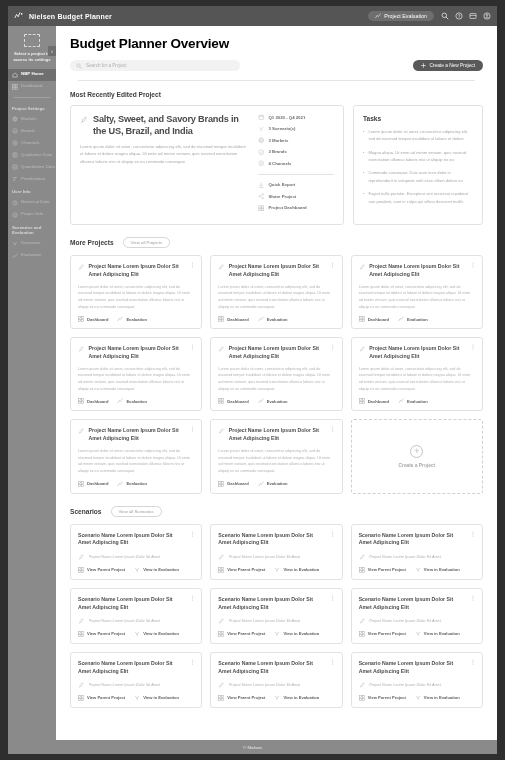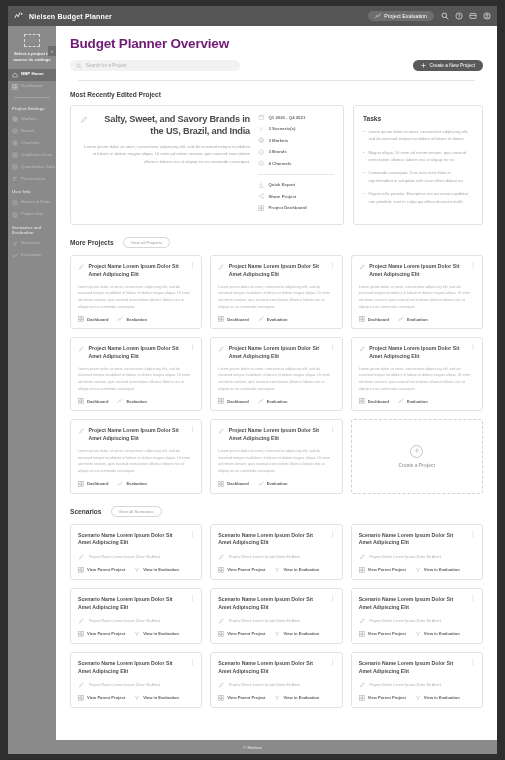--- a/index.html
+++ b/index.html
@@ -75,21 +75,21 @@
   .sb-group {
     font-size: 4.3px; color: #d8d8d8; padding: 4px 4px 2px;
     line-height: 1.3; font-weight: bold;
   }
 
   
   .main {
     flex: 1; min-width: 0; background: #ffffff;
     padding: 10px 14px 0 14px; overflow: hidden;
   }
-  .page-title { font-size: 13.5px; font-weight: bold; color: #701a75; letter-spacing: -.2px; }
+  .page-title { font-size: 13.5px; font-weight: bold; color: #000000; letter-spacing: -.2px; }
 
   .searchrow { display: flex; align-items: center; margin-top: 9px; }
   .searchbox {
     width: 170px; height: 11px; background: #f2f2f2; border-radius: 6px;
     display: flex; align-items: center; gap: 4px; padding: 0 6px;
   }
   .searchbox .ph { font-size: 4.6px; color: #b0b0b0; }
   .flexfill { flex: 1; }
   .btn-dark {
     display: flex; align-items: center; gap: 3px;
@@ -107,21 +107,21 @@
     font-size: 4.3px; color: #9a9a9a; background: #fff; white-space: nowrap;
   }
 
   .card {
     border: 1px solid #e2e2e2; border-radius: 3px; background: #fff;
   }
 
   
   .feature-row { display: flex; gap: 9px; align-items: stretch; }
   .feature-card { flex: 1; display: flex; padding: 8px 9px; gap: 8px; }
-  .feat-left { flex: 1; min-width: 0; text-align: right; }
+  .feat-left { flex: 1; min-width: 0; }
   .feat-title-row { display: flex; gap: 5px; }
   .rocket { width: 8px; height: 8px; flex: 0 0 8px; margin-top: 2px; opacity: .65; }
   .feat-title {
     font-size: 9.2px; font-weight: bold; color: #4a4a4a; line-height: 1.25; letter-spacing: -.2px;
   }
   .feat-desc { font-size: 4.2px; color: #a8a8a8; line-height: 1.75; margin-top: 6px; }
   .feat-right { width: 76px; flex: 0 0 76px; }
   .meta-line { display: flex; align-items: center; gap: 4px; margin-bottom: 5px; }
   .meta-ico { width: 6.5px; height: 6.5px; flex: 0 0 6.5px; opacity: .6; }
   .meta-txt { font-size: 4.3px; color: #6e6e6e; font-weight: bold; white-space: nowrap; }

